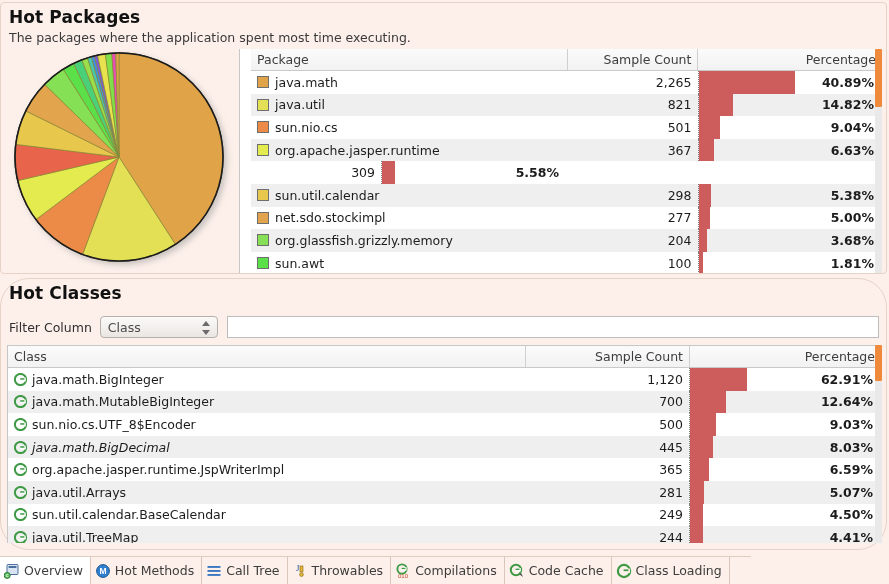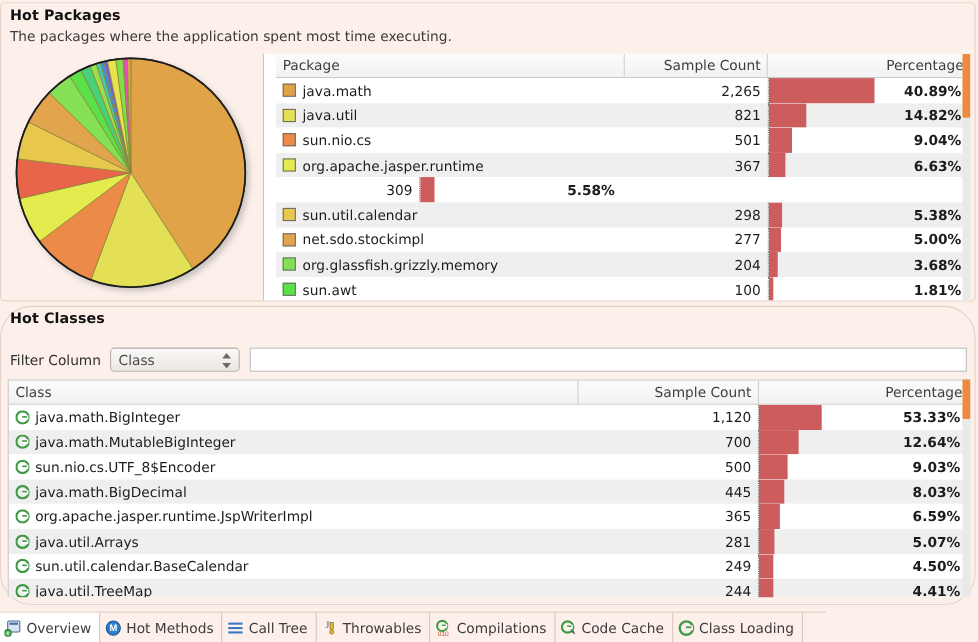--- a/index.html
+++ b/index.html
@@ -40,21 +40,21 @@
   }
   #sec-classes {
     top: 278px;
     width: 887px;
     height: 272px;
     border-radius: 29px;
   }
 
   .sec-title {
     font-weight: bold;
-    font-size: 13px;
+    font-size: 17px;
     color: #111;
     padding: 4px 0 0 8px;
     letter-spacing: 0.1px;
   }
   .sec-desc {
     font-size: 12.5px;
     color: #3a3a3a;
     padding: 3px 0 0 8px;
   }
 
@@ -490,21 +490,21 @@
                   <circle cx="6.5" cy="6.5" r="5.6" fill="none" stroke="#3f9a46" stroke-width="2"></circle>
                   <rect x="6.2" y="4.6" width="5.6" height="3.8" fill="#ffffff"></rect>
                   <rect x="6.2" y="5.2" width="4.2" height="1.5" fill="#3f9a46"></rect>
                 </svg></span>
               <span>java.math.BigInteger</span>
             </div>
             <div class="cell num" style="width: 164px;">1,120</div>
             <div class="cell pct" style="width: 191px; padding: 0px;">
               <div class="pctwrap" style="width: 100%;">
                 <div class="bar" style="width: 57.3px; background: rgb(205, 92, 92);"></div>
-                <span style="position: relative; z-index: 2;">53.33%</span>
+                <span style="position: relative; z-index: 2;">62.91%</span>
               </div>
             </div>
           </div>
           <div class="row alt">
             <div class="cell name" style="width: 518px;">
               <span class="cls-icon"><svg viewBox="0 0 13 13" width="13" height="13">
                   <circle cx="6.5" cy="6.5" r="5.6" fill="none" stroke="#3f9a46" stroke-width="2"></circle>
                   <rect x="6.2" y="4.6" width="5.6" height="3.8" fill="#ffffff"></rect>
                   <rect x="6.2" y="5.2" width="4.2" height="1.5" fill="#3f9a46"></rect>
                 </svg></span>
@@ -529,21 +529,21 @@
             </div>
             <div class="cell num" style="width: 164px;">500</div>
             <div class="cell pct" style="width: 191px; padding: 0px;">
               <div class="pctwrap" style="width: 100%;">
                 <div class="bar" style="width: 25.6px; background: rgb(205, 92, 92);"></div>
                 <span style="position: relative; z-index: 2;">9.03%</span>
               </div>
             </div>
           </div>
           <div class="row alt">
-            <div class="cell name" style="width: 518px;">
+            <div class="cell name" style="width: 518px; font-style: italic;">
               <span class="cls-icon"><svg viewBox="0 0 13 13" width="13" height="13">
                   <circle cx="6.5" cy="6.5" r="5.6" fill="none" stroke="#3f9a46" stroke-width="2"></circle>
                   <rect x="6.2" y="4.6" width="5.6" height="3.8" fill="#ffffff"></rect>
                   <rect x="6.2" y="5.2" width="4.2" height="1.5" fill="#3f9a46"></rect>
                 </svg></span>
               <span>java.math.BigDecimal</span>
             </div>
             <div class="cell num" style="width: 164px;">445</div>
             <div class="cell pct" style="width: 191px; padding: 0px;">
               <div class="pctwrap" style="width: 100%;">

